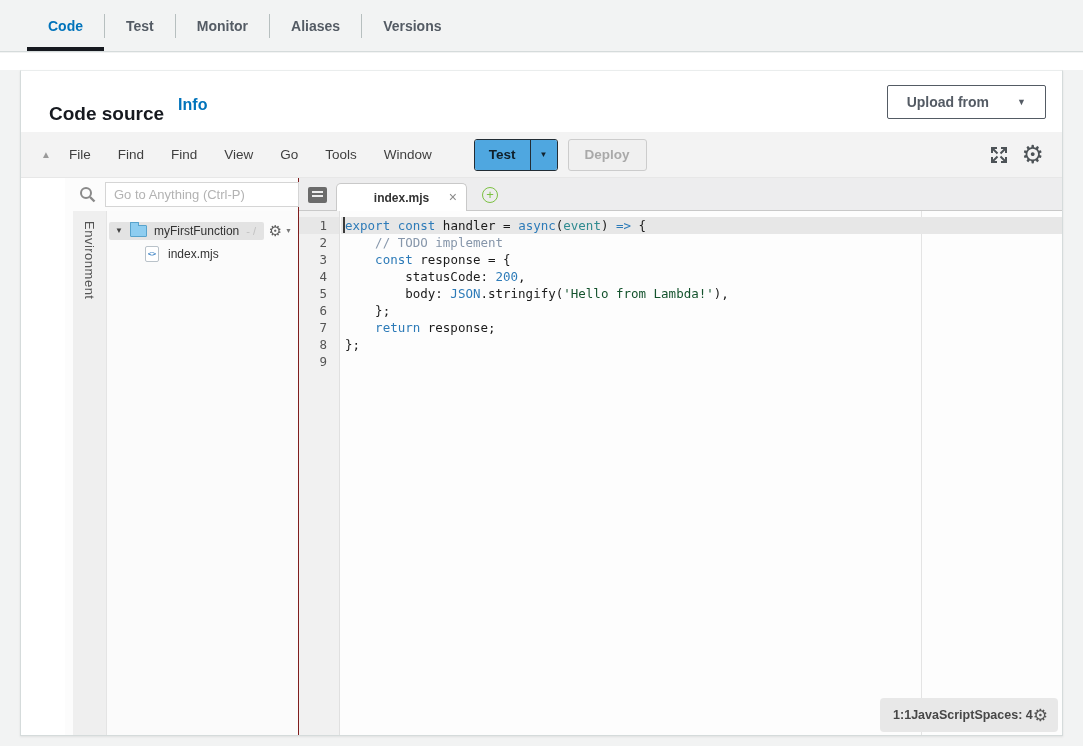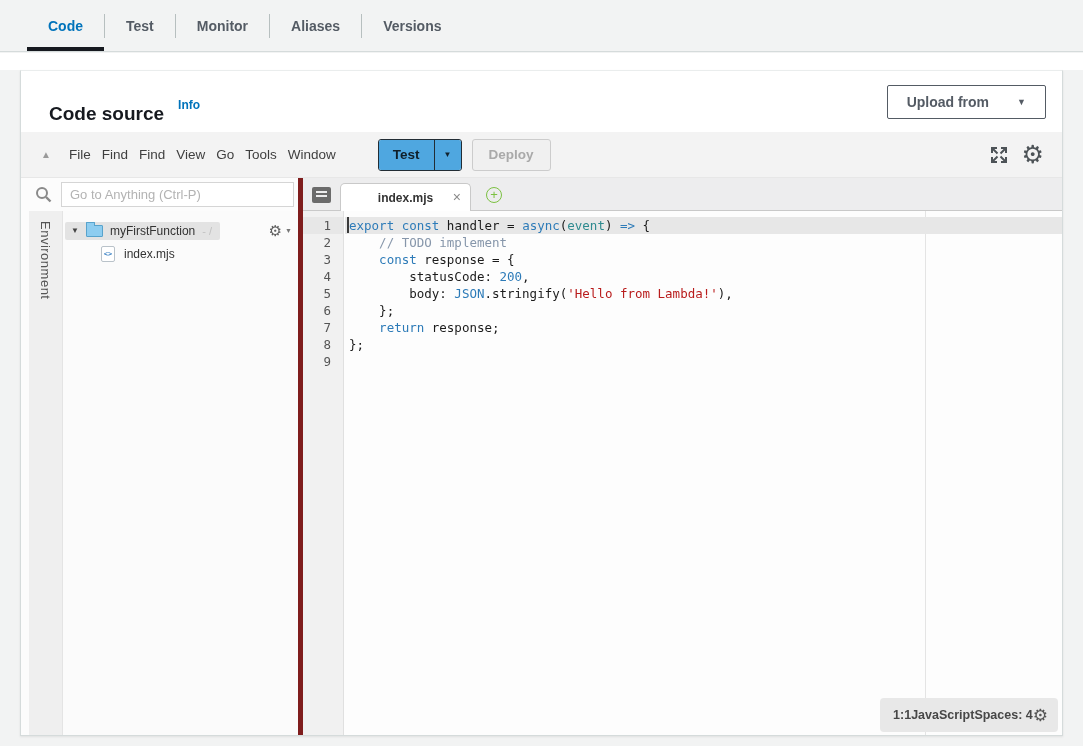--- a/index.html
+++ b/index.html
@@ -19,48 +19,48 @@
 
   .whiteband { position:absolute; left:0; top:53px; width:1083px; height:17px; background:#ffffff; }
 
   
   .panel { position:absolute; left:20px; top:70px; width:1043px; height:666px;
            background:#ffffff; border:1px solid #d5dbdb; border-top:1px solid #eaeded;
            box-shadow:0 1px 2px rgba(0,0,0,.08); display:flex; flex-direction:column; }
 
   .panel-header { height:61px; display:flex; align-items:center; padding:0 16px 0 28px; background:#fff; }
   .panel-title { font-size:19px; font-weight:bold; color:#16191f;margin-top:24px; }
-  .info-link { font-size:12px; font-weight:bold; color:#0073bb; margin-left:14px; margin-top:6px; cursor:pointer; }
+  .info-link { font-size:16px; font-weight:bold; color:#0073bb; margin-left:14px; margin-top:6px; cursor:pointer; }
   .hspacer { flex:1; }
   .upload-btn { display:flex; align-items:center; gap:28px; height:34px; padding:0 19px;
                 border:1px solid #545b64; border-radius:2px; background:#fff;
                 font-size:14px; font-weight:bold; color:#545b64; cursor:pointer; }
   .upload-btn .caret { font-size:9px; }
 
   
   .menubar { height:46px; background:#f3f3f3; border-bottom:1px solid #e7e7e7;
              display:flex; align-items:center; padding:0 18px 0 20px; }
   .collapse-tri { color:#9a9a9a; font-size:10px; margin-right:18px; cursor:pointer; }
-  .menus { display:flex; gap:11px; font-size:13.5px; color:#3f3f3f; }
+  .menus { display:flex; gap:27px; font-size:13.5px; color:#3f3f3f; }
   .menus span { cursor:pointer; }
   .testsplit { display:flex; margin-left:42px; border:1px solid #222d35; border-radius:3px; overflow:hidden; height:32px; cursor:pointer; }
   .test-main { background:#4fa7e0; color:#101f29; font-weight:bold; font-size:13.5px;
                display:flex; align-items:center; padding:0 14px; }
   .test-caret { background:#4fa7e0; border-left:1px solid #222d35; width:27px;
                 display:flex; align-items:center; justify-content:center; font-size:8px; color:#12222d; }
   .deploy-btn { margin-left:10px; height:32px; padding:0 16px; background:#f0f0f0;
                 border:1px solid #cccccc; border-radius:3px; color:#a9a9a9;
                 font-weight:bold; font-size:13.5px; display:flex; align-items:center; cursor:default; }
   .mb-icons { display:flex; align-items:center; gap:13px; margin-left:auto; }
   .expand-ic { width:20px; height:20px; cursor:pointer; }
   .gear-big { font-size:25px; color:#4d5357; line-height:1; cursor:pointer; }
 
   
   .workspace { flex:1; display:flex; min-height:0; }
-  .sidebar { width:282px; background:#fcfcfc; border-right:5px solid #7f1d1d; display:flex; flex-direction:column; }
+  .sidebar { width:234px; background:#fcfcfc; border-right:1px solid #7f1d1d; display:flex; flex-direction:column;margin-left:44px; }
   .searchrow { height:33px; display:flex; align-items:center; padding:0 4px 0 14px; gap:9px; }
   .search-ic { width:17px; height:17px; flex:none; cursor:pointer; }
   .search-input { flex:1; height:25px; border:1px solid #d5d5d5; background:#fff;
                   font-size:13px; color:#444; padding:0 8px; outline:none; }
   .search-input::placeholder { color:#b3b3b3; }
   .sidebody { flex:1; display:flex; min-height:0; padding-left:8px; }
   .envstrip { width:34px; background:#efefef; border-right:1px solid #e4e4e4; padding-top:10px;
               display:flex; justify-content:center; }
   .envlabel { writing-mode:vertical-rl; font-size:13px; color:#555; letter-spacing:.5px; cursor:pointer; }
   .tree { flex:1; padding-top:9px; background:#fbfbfb; }
@@ -103,21 +103,21 @@
               font-family:"DejaVu Sans Mono", monospace; font-size:12.5px; line-height:17px; }
   .gutter { position:absolute; left:0; top:0; bottom:0; width:41px; background:#f1f1f1;
             border-right:1px solid #e0e0e0; padding-top:6px; text-align:right; color:#555; cursor:default; }
   .gutter div { padding-right:12px; height:17px; }
   .gutter div.hl { background:#e7e7e7; }
   .codelines { position:absolute; left:42px; right:0; top:0; padding-top:6px; cursor:text; }
   .codeline { height:17px; white-space:pre; padding-left:4px; position:relative; }
   .codeline.hl { background:#e7e7e7; }
   .printmargin { position:absolute; left:622px; top:0; bottom:0; width:1px; background:#e4e4e4; }
   .cursor { position:absolute; left:44px; top:6px; width:2px; height:16px; background:#3a3a3a; }
-  .tk-k { color:#2d7bb8; } .tk-e { color:#2e8a8f; } .tk-s { color:#b91c1c; }
+  .tk-k { color:#2d7bb8; } .tk-e { color:#2e8a8f; } .tk-s { color:#14532d; }
   .tk-c { color:#8696aa; } .tk-p { color:#1b1b1b; }
 
   .statuspill { position:absolute; right:4px; bottom:3px; height:34px; background:#e8e8e8;
                 border-radius:4px; display:flex; align-items:center; gap:0; padding:0 10px 0 13px;
                 font-family:"Liberation Sans", sans-serif; font-size:12.5px; font-weight:bold; color:#474747; }
   .statuspill span { cursor:pointer; }
   .status-gear { font-size:17px; color:#555; font-weight:normal; cursor:pointer; }
 </style>
 </head>
 <body>

